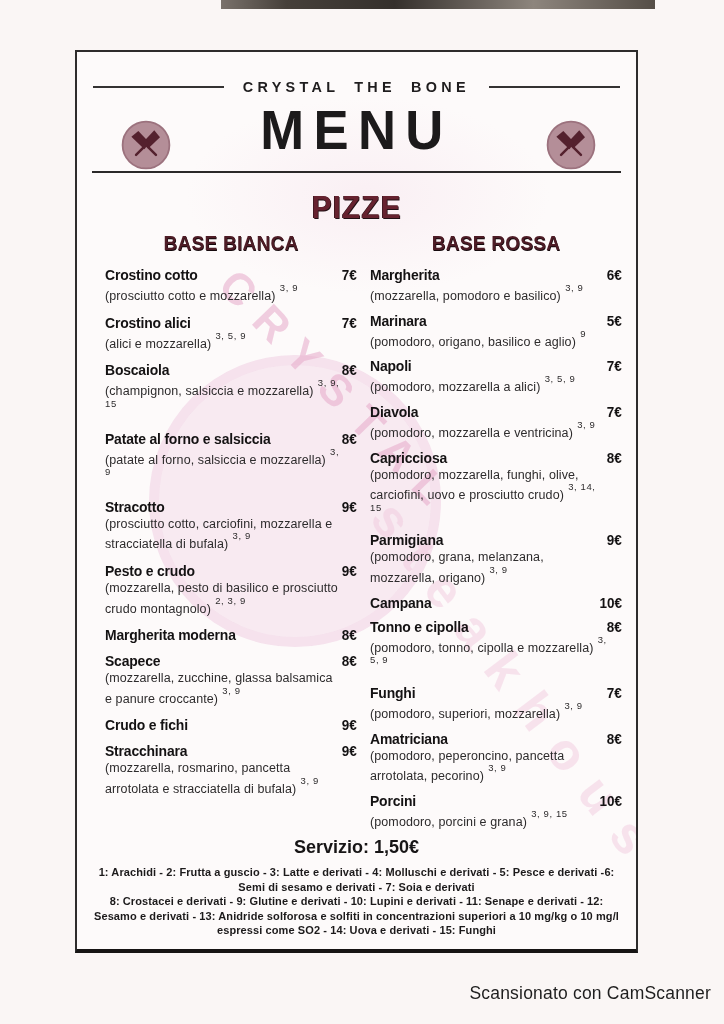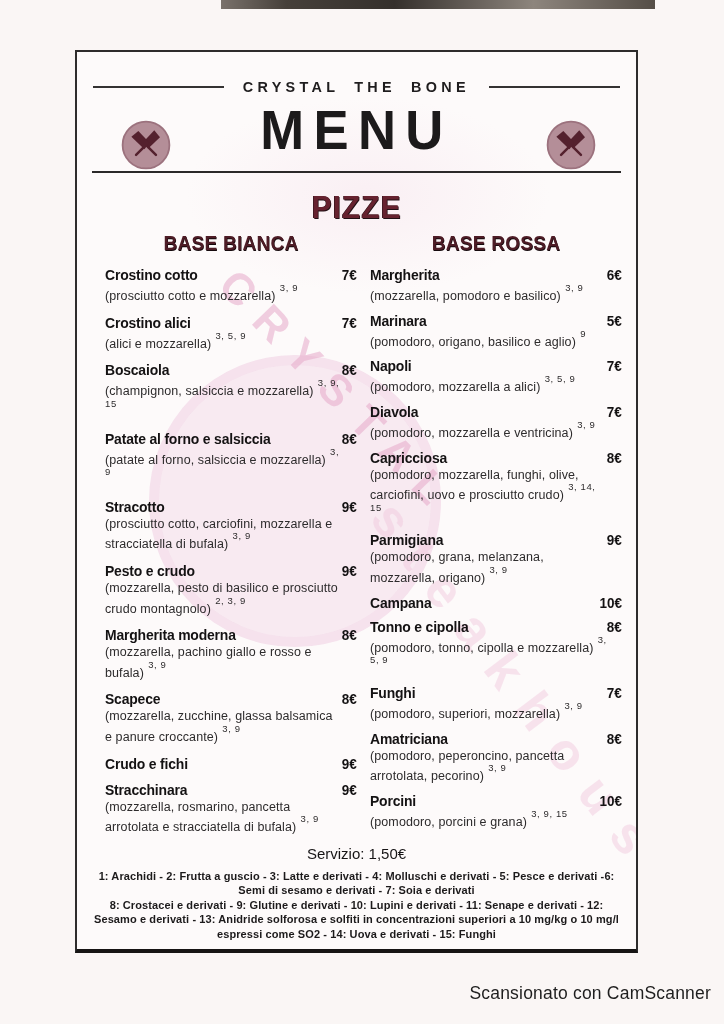--- a/index.html
+++ b/index.html
@@ -97,21 +97,21 @@
   }
   .item-desc {
     font-size: 12.5px; line-height: 16.5px; color: #2d2b2c;
     letter-spacing: 0.1px; margin-top: 1px; padding-right: 14px;
   }
   .item-desc sup {
     font-size: 9.5px; position: relative; top: -4px; margin-left: 1px; letter-spacing: 0.6px;
   }
 
   .footer { margin-top: auto; text-align: center; padding: 0 12px; }
-  .service-line { font-weight: normal; font-size: 15px; color: #171516; margin-bottom: 7px; }
+  .service-line { font-weight: bold; font-size: 18px; color: #171516; margin-bottom: 7px; }
   .legend-line { font-size: 11px; line-height: 14.5px; color: #1c1a1b; font-weight: bold; letter-spacing: 0.1px; }
 
   .camscanner {
     position: absolute; right: 13px; top: 983px;
     font-size: 17.5px; color: #1e1e1e; letter-spacing: 0.2px;
   }
 </style>
 </head>
 <body>
 
@@ -220,21 +220,20 @@
       <span class="item-price">9€</span>
     </div>
     <div class="item-desc"><span>(mozzarella, pesto di basilico e prosciutto crudo montagnolo)</span><sup> 2, 3, 9</sup></div>
   </div>
 
   <div class="item">
     <div class="name-row">
       <span class="item-name">Margherita moderna</span>
       <span class="item-price">8€</span>
     </div>
-    <div class="item-desc"><span>(mozzarella, pachino giallo e rosso e bufala)</span><sup> 3, 9</sup></div>
   </div>
 
   <div class="item">
     <div class="name-row">
       <span class="item-name">Scapece</span>
       <span class="item-price">8€</span>
     </div>
     <div class="item-desc"><span>(mozzarella, zucchine, glassa balsamica e panure croccante)</span><sup> 3, 9</sup></div>
   </div>
 

